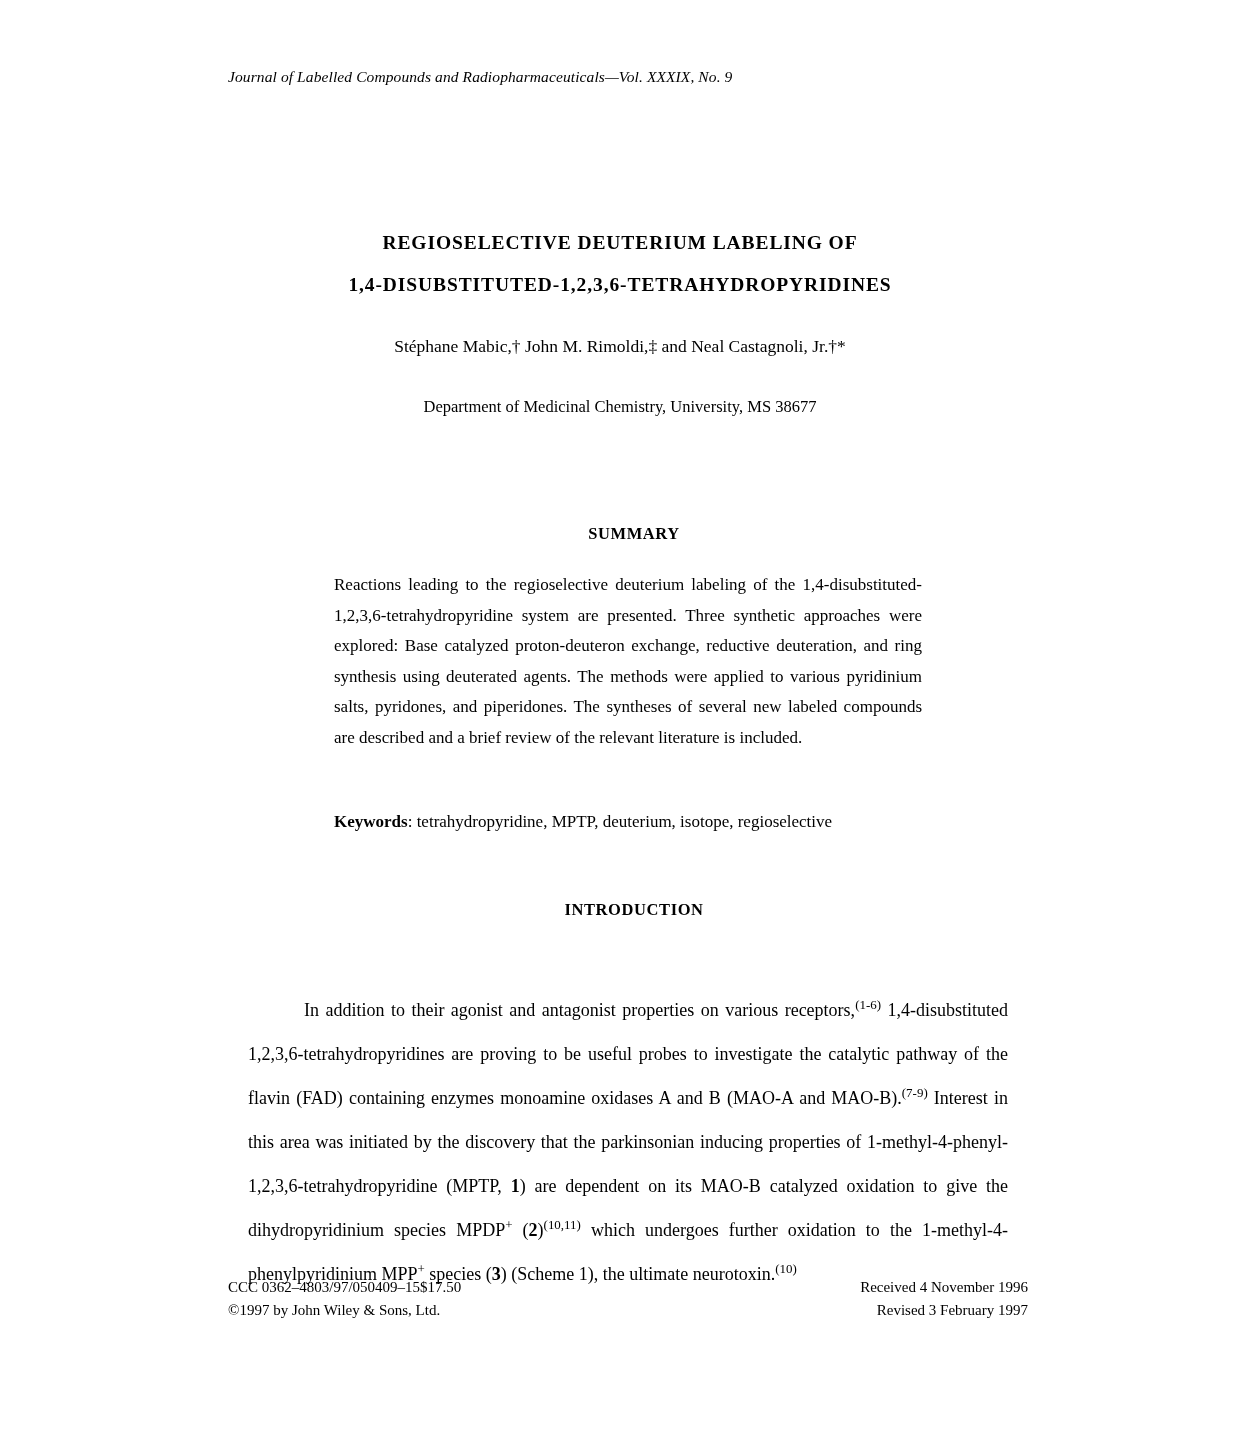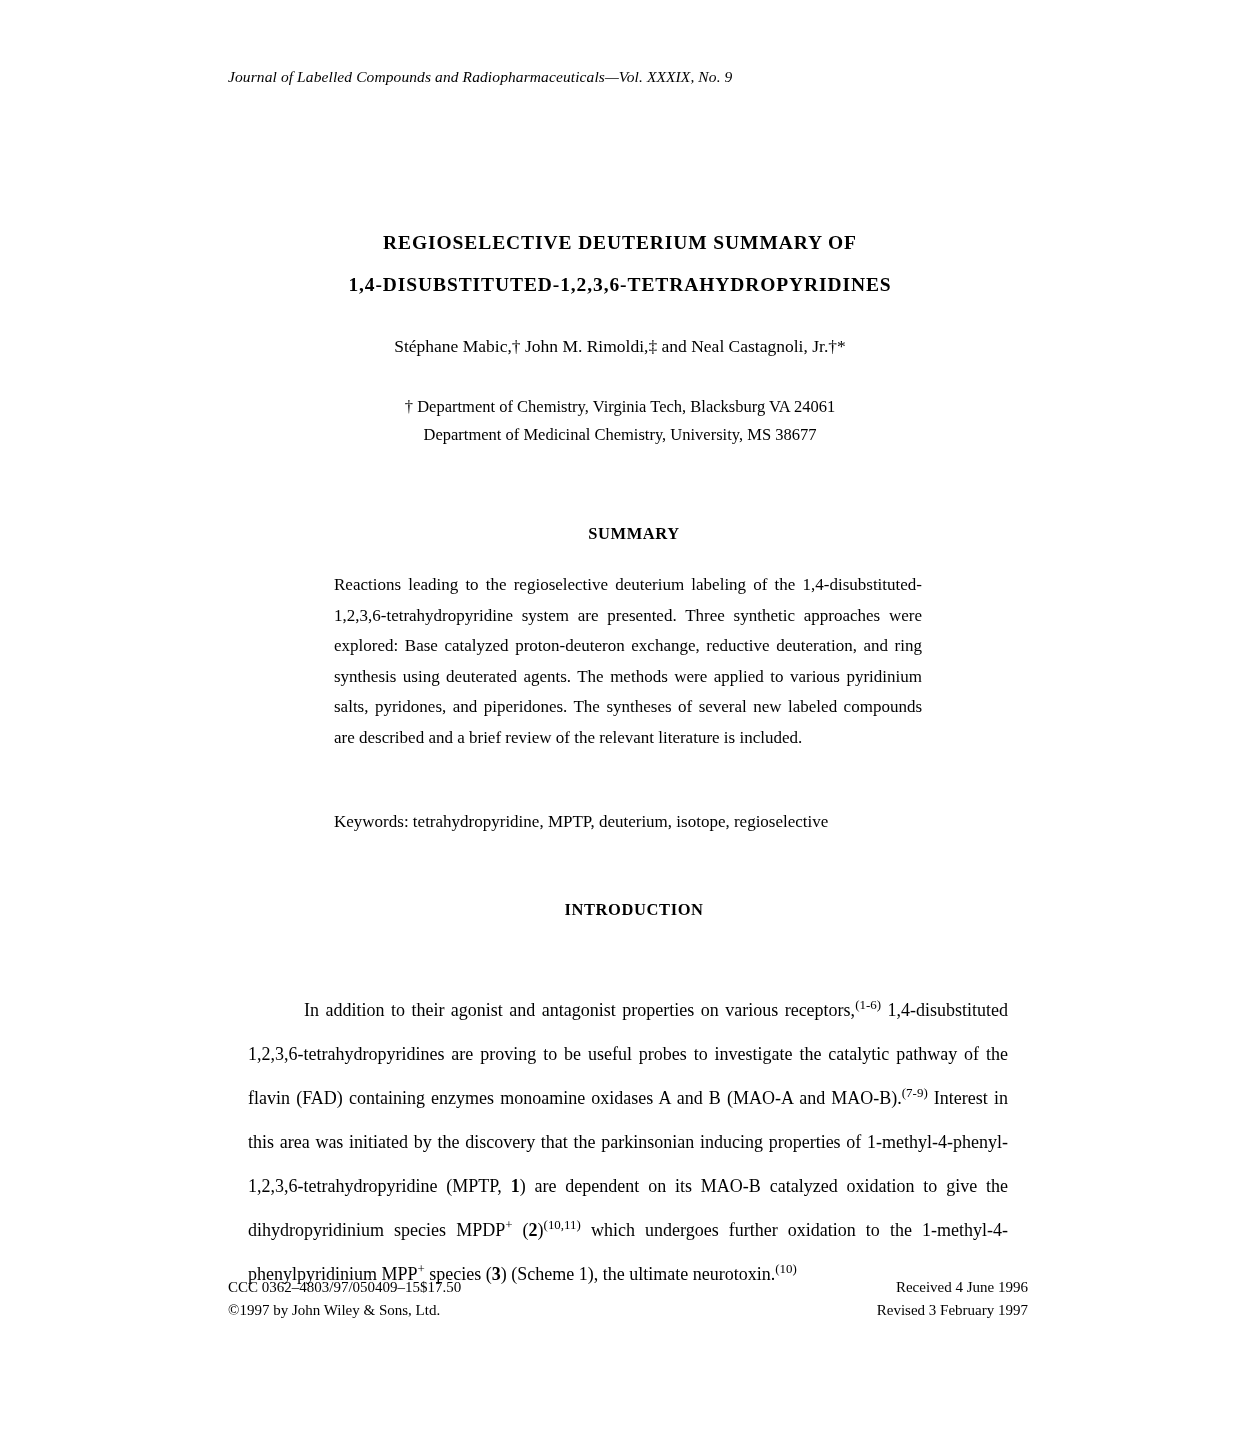--- a/index.html
+++ b/index.html
@@ -81,21 +81,21 @@
     line-height: 30.5px;
     text-align: justify;
   }
   .keywords {
     position: absolute;
     top: 812px;
     left: 334px;
     width: 600px;
     font-size: 17px;
   }
-  .keywords b { font-weight: normal; text-align: center; }
+  .keywords b { font-weight: bold; text-align: center; }
 
   .intro-body {
     position: absolute;
     top: 988px;
     left: 248px;
     width: 760px;
     font-size: 18px;
     line-height: 44px;
     text-align: justify;
   }
@@ -125,28 +125,27 @@
   .clear { clear: both; }
 </style>
 </head>
 <body>
 
 <div class="page">
 
   <div class="running-head">Journal of Labelled Compounds and Radiopharmaceuticals—Vol. XXXIX, No. 9</div>
 
   <div class="title-block">
-    <div class="title-line">REGIOSELECTIVE DEUTERIUM SUMMARY OF</div>
+    <div class="title-line">REGIOSELECTIVE DEUTERIUM LABELING OF</div>
     <div class="title-line">1,4-DISUBSTITUTED-1,2,3,6-TETRAHYDROPYRIDINES</div>
   </div>
 
   <div class="authors">Stéphane Mabic,† John M. Rimoldi,‡ and Neal Castagnoli, Jr.†*</div>
 
   <div class="affils">
-    <div>† Department of Chemistry, Virginia Tech, Blacksburg VA 24061</div>
     <div>Department of Medicinal Chemistry, University, MS 38677</div>
   </div>
 
   <div class="section-head summary-head">SUMMARY</div>
 
   <div class="summary-body">Reactions leading to the regioselective deuterium labeling of the 1,4-disubstituted-1,2,3,6-tetrahydropyridine system are presented.  Three synthetic approaches were explored:  Base catalyzed proton-deuteron exchange, reductive deuteration, and ring synthesis using deuterated agents.  The methods were applied to various pyridinium salts, pyridones, and piperidones.  The syntheses of several new labeled compounds are described and a brief review of the relevant literature is included.</div>
 
   <div class="keywords">
     <b>Keywords</b><span>:  tetrahydropyridine, MPTP, deuterium, isotope, regioselective</span>
   </div>
@@ -154,19 +153,19 @@
   <div class="section-head intro-head">INTRODUCTION</div>
 
   <div class="intro-body"><span class="indent"></span><span>In addition to their agonist and antagonist properties on various receptors,</span><sup>(1-6)</sup><span> 1,4-disubstituted 1,2,3,6-tetrahydropyridines are proving to be useful probes to investigate the catalytic pathway of the flavin (FAD) containing enzymes monoamine oxidases A and B (MAO-A and MAO-B).</span><sup>(7-9)</sup><span> Interest in this area was initiated by the discovery that the parkinsonian inducing properties of 1-methyl-4-phenyl-1,2,3,6-tetrahydropyridine (MPTP, </span><b>1</b><span>) are dependent on its MAO-B catalyzed oxidation to give the dihydropyridinium species MPDP</span><sup>+</sup><span> (</span><b>2</b><span>)</span><sup>(10,11)</sup><span> which undergoes further oxidation to the 1-methyl-4-phenylpyridinium MPP</span><sup>+</sup><span> species (</span><b>3</b><span>) (Scheme 1), the ultimate neurotoxin.</span><sup>(10)</sup></div>
 
   <div class="footer">
     <div class="footer-left">
       <div>CCC  0362–4803/97/050409–15$17.50</div>
       <div>©1997 by John Wiley &amp; Sons, Ltd.</div>
     </div>
     <div class="footer-right">
-      <div>Received 4 June 1996</div>
+      <div>Received 4 November 1996</div>
       <div>Revised 3 February 1997</div>
     </div>
     <div class="clear"></div>
   </div>
 
 </div>
 
 </body></html>

